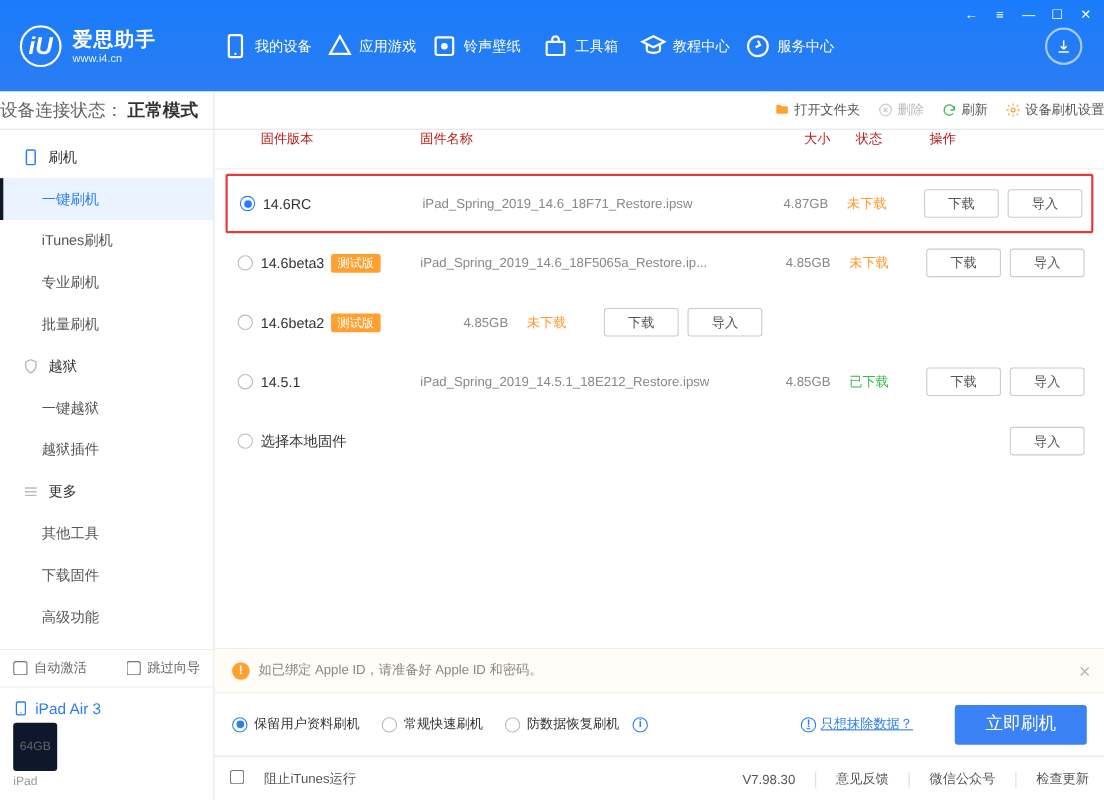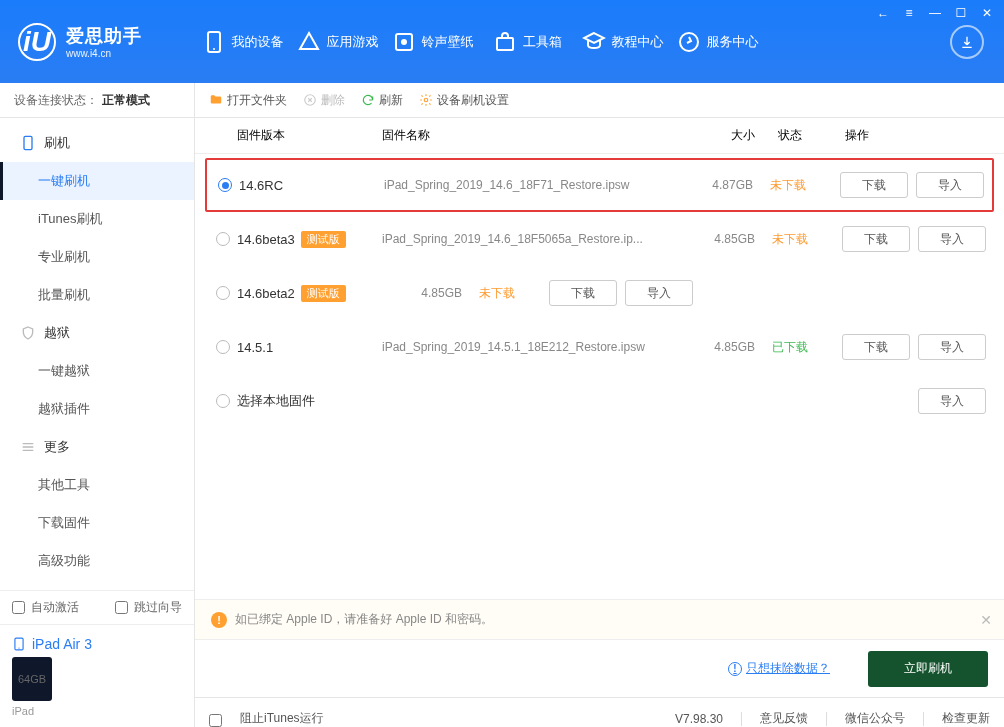--- a/index.html
+++ b/index.html
@@ -1,59 +1,59 @@
 <!DOCTYPE html>
 <html><head>
 <meta charset="utf-8">
 <style>
 * { margin: 0; padding: 0; box-sizing: border-box; font-family: "Microsoft YaHei", sans-serif; }
 body { width: 1004px; height: 727px; background: #fff; font-size: 12px; color: #333; overflow: hidden; }
 
 
 .header { height: 83px; background: linear-gradient(#1a7cfb, #2a7df3); color: #fff; display: flex; align-items: center; }
 .logo-area { width: 195px; display: flex; align-items: center; padding-left: 18px; gap: 10px; }
-.logo-circle { width: 38px; height: 38px; border-radius: 50%; border: 2px solid #fff; display: flex; align-items: center; justify-content: center; font-size: 28px; font-weight: bold; font-style: italic; }
+.logo-circle { width: 38px; height: 38px; border-radius: 50%; border: 2px solid #fff; display: flex; align-items: center; justify-content: center; font-size: 22px; font-weight: bold; font-style: italic; }
 .logo-text { display: flex; flex-direction: column; }
 .logo-title { font-size: 18px; font-weight: bold; letter-spacing: 1px; }
 .logo-sub { font-size: 10px; opacity: .9; }
 .nav { display: flex; height: 100%; }
 .nav-item { width: 95px; display: flex; flex-direction: row; align-items: center; justify-content: center; gap: 6px; cursor: pointer; font-size: 13px; }
 .nav-item.active { background: rgba(255,255,255,.15) linear-gradient(rgba(255,255,255,.12), rgba(255,255,255,0)); position: relative; }
 .nav-item.active::before { content:""; position:absolute; top:0; left:0; right:0; height:3px; background:#68b4ff; }
 .nav-icon { width: 24px; height: 24px; fill: #fff; }
 .spacer { flex: 1; }
 .win-ctrls { position: absolute; top: 4px; right: 8px; display: flex; gap: 8px; }
 .win-btn { width: 18px; height: 18px; color: #fff; cursor: pointer; display: flex; align-items: center; justify-content: center; font-size: 12px; }
 .down-circle { width: 34px; height: 34px; border: 2px solid rgba(255,255,255,.6); border-radius: 50%; display: flex; align-items: center; justify-content: center; margin-right: 20px; cursor: pointer; }
 
 
 .body-row { display: flex; height: calc(100% - 83px); }
 .sidebar { width: 195px; border-right: 1px solid #e5e5e5; display: flex; flex-direction: column; }
-.conn-status { height: 35px; border-bottom: 1px solid #e5e5e5; display: flex; align-items: center; padding-left: 14px; font-size: 12px; color: #666; }
+.conn-status { height: 35px; border-bottom: 1px solid #e5e5e5; display: flex; align-items: center; padding-left: 0; font-size: 16px; color: #666; }
 .conn-status b { color: #333; font-weight: 600; margin-left: 4px; }
 .side-list { flex: 1; overflow: auto; padding-top: 6px; }
 .side-item { height: 38px; display: flex; align-items: center; padding-left: 38px; font-size: 13px; color: #555; cursor: pointer; }
 .side-item.head { padding-left: 20px; color: #333; font-size: 13px; gap: 8px; }
 .side-item.head svg { width: 16px; height: 16px; }
 .side-item.active { background: #eaf3ff; color: #2a7df3; border-left: 3px solid #0f172a; padding-left: 35px; }
 .auto-activate { height: 34px; border-top: 1px solid #eee; display: flex; align-items: center; padding: 0 12px; gap: 6px; font-size: 12px; color: #666; }
 .device-block { border-top: 1px solid #eee; padding: 10px 12px; }
 .device-name { color: #2a7df3; font-size: 14px; display: flex; align-items: center; gap: 6px; }
 .device-name svg { width: 14px; height: 18px; fill: #2a7df3; }
 .device-badge { display: inline-block; background: #0f172a; color: #666; border-radius: 3px; padding: 16px 6px; font-size: 11px; margin-top: 4px; }
 .device-type { color: #999; font-size: 11px; margin-top: 4px; }
 
 
 .main { flex: 1; display: flex; flex-direction: column; }
-.toolbar { height: 35px; border-bottom: 1px solid #e5e5e5; display: flex; align-items: center; padding-left: 14px; gap: 16px; font-size: 12px; }
+.toolbar { height: 35px; border-bottom: 1px solid #e5e5e5; display: flex; align-items: center; padding-left: 14px; gap: 16px; font-size: 12px; justify-content: flex-end; }
 .tool { display: flex; align-items: center; gap: 4px; cursor: pointer; color: #555; }
 .tool.disabled { color: #bbb; }
 .tool svg { width: 14px; height: 14px; }
 
-.table-head { height: 36px; display: flex; align-items: center; font-size: 12px; color: #000000; border-bottom: 1px solid #eee; padding: 0 14px; }
+.table-head { height: 36px; display: flex; align-items: flex-start; font-size: 12px; color: #b91c1c; border-bottom: 1px solid #eee; padding: 0 14px; }
 .col-radio { width: 28px; }
 .col-ver { width: 145px; }
 .col-name { flex: 1; }
 .col-size { width: 80px; text-align: right; }
 .col-stat { width: 70px; text-align: center; }
 .col-op { width: 165px; text-align: left; padding-left: 20px; }
 
 .rows { flex: 1; overflow: auto; padding: 4px 10px; }
 .fw-row { height: 54px; display: flex; align-items: center; padding: 0 4px; position: relative; }
 .fw-row.hl { border: 2px solid #e33a3a; border-radius: 2px; }
@@ -74,24 +74,24 @@
 
 .tip-bar { height: 40px; border-top: 1px solid #eee; background: #fffdf5; display: flex; align-items: center; padding: 0 16px; color: #888; font-size: 12px; gap: 8px; position: relative; }
 .tip-bar .x { position: absolute; right: 12px; cursor: pointer; color: #bbb; font-size: 14px; }
 .warn-ico { width: 16px; height: 16px; border-radius: 50%; background: #ffa030; color: #fff; display: flex; align-items: center; justify-content: center; font-weight: bold; font-size: 11px; }
 
 .options-bar { height: 58px; border-top: 1px solid #eee; display: flex; align-items: center; padding: 0 16px; gap: 20px; font-size: 12px; }
 .opt { display: flex; align-items: center; gap: 6px; cursor: pointer; }
 .opt .radio-c { width: 14px; height: 14px; }
 .info-circle { width:14px; height:14px; border:1.3px solid #2a7df3; border-radius:50%; color:#2a7df3; display:inline-flex; align-items:center; justify-content:center; font-size:10px; font-weight:bold; margin-left:6px; }
 .erase-link { color: #2a7df3; text-decoration: underline; cursor: pointer; margin-left: auto; display: flex; align-items: center; gap: 4px; }
-.flash-btn { width: 120px; height: 36px; background: #14532d; color: #fff; border: none; border-radius: 3px; font-size: 12px; cursor: pointer; margin-left: 18px; }
-
-
-.status-bar { height: 30px; border-top: 1px solid #e5e5e5; display: flex; align-items: flex-end; padding: 0 14px; font-size: 12px; color: #555; gap: 18px; }
+.flash-btn { width: 120px; height: 36px; background: #3b82f6; color: #fff; border: none; border-radius: 3px; font-size: 16px; cursor: pointer; margin-left: 18px; }
+
+
+.status-bar { height: 40px; border-top: 1px solid #e5e5e5; display: flex; align-items: flex-start; padding: 12px 14px; font-size: 12px; color: #555; gap: 18px; }
 .status-bar .r { margin-left: auto; display: flex; align-items: center; gap: 18px; }
 .divider { width: 1px; height: 14px; background: #ddd; }
 
 input[type=checkbox] { width: 13px; height: 13px; cursor: pointer; }
 </style>
 </head>
 <body>
 
 <div class="header">
   <div class="logo-area">
@@ -348,20 +348,35 @@
         </div>
       </div>
 
     <div class="tip-bar">
       <span class="warn-ico">!</span>
       <span>如已绑定 Apple ID，请准备好 Apple ID 和密码。</span>
       <span class="x">✕</span>
     </div>
 
     <div class="options-bar">
+      <div id="opts" style="display:flex;gap:20px;">
+          <div class="opt">
+            <div class="radio-c sel"></div>
+            <span>保留用户资料刷机</span>
+          </div>
+          <div class="opt">
+            <div class="radio-c "></div>
+            <span>常规快速刷机</span>
+          </div>
+          <div class="opt">
+            <div class="radio-c "></div>
+            <span>防数据恢复刷机</span>
+            <span class="info-circle">i</span>
+          </div>
+        </div>
       <a class="erase-link">
         <span style="width:14px;height:14px;border:1.3px solid #2a7df3;border-radius:50%;color:#2a7df3;display:inline-flex;align-items:center;justify-content:center;font-size:10px;font-weight:bold;">!</span>
         <span>只想抹除数据？</span>
       </a>
       <button class="flash-btn">立即刷机</button>
     </div>
 
     <div class="status-bar">
       <input type="checkbox" style="">
       <span>阻止iTunes运行</span>

